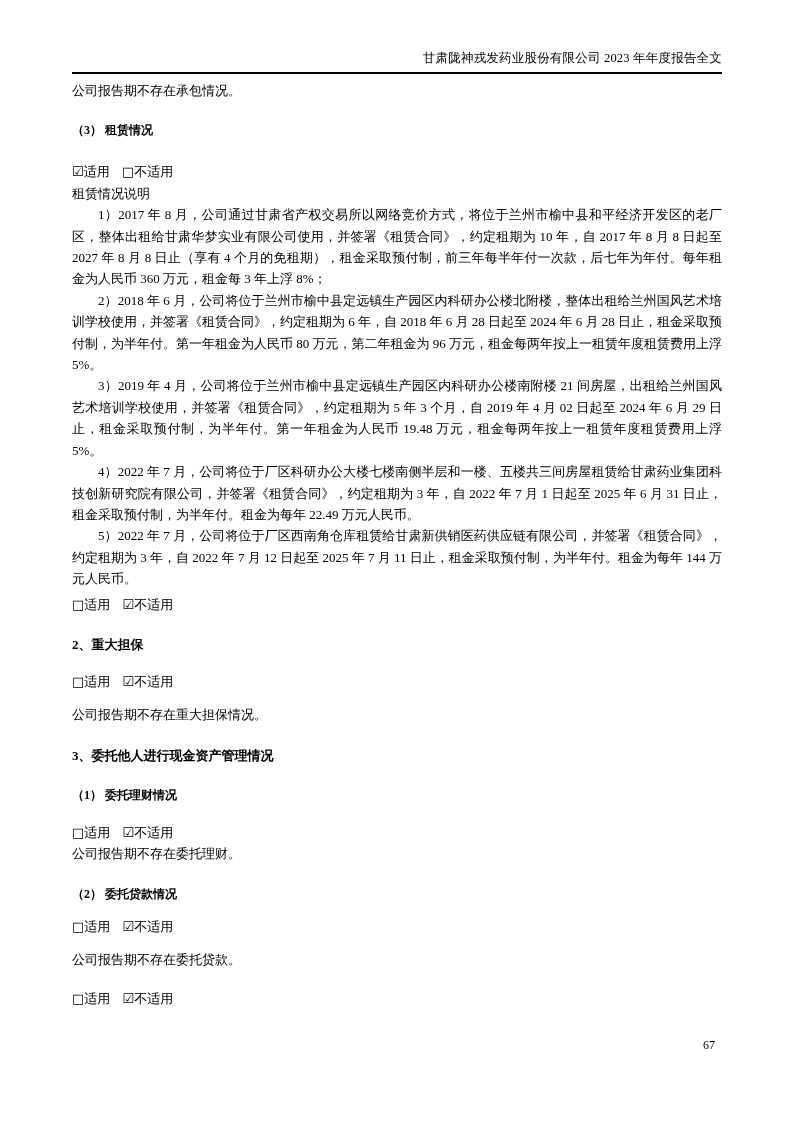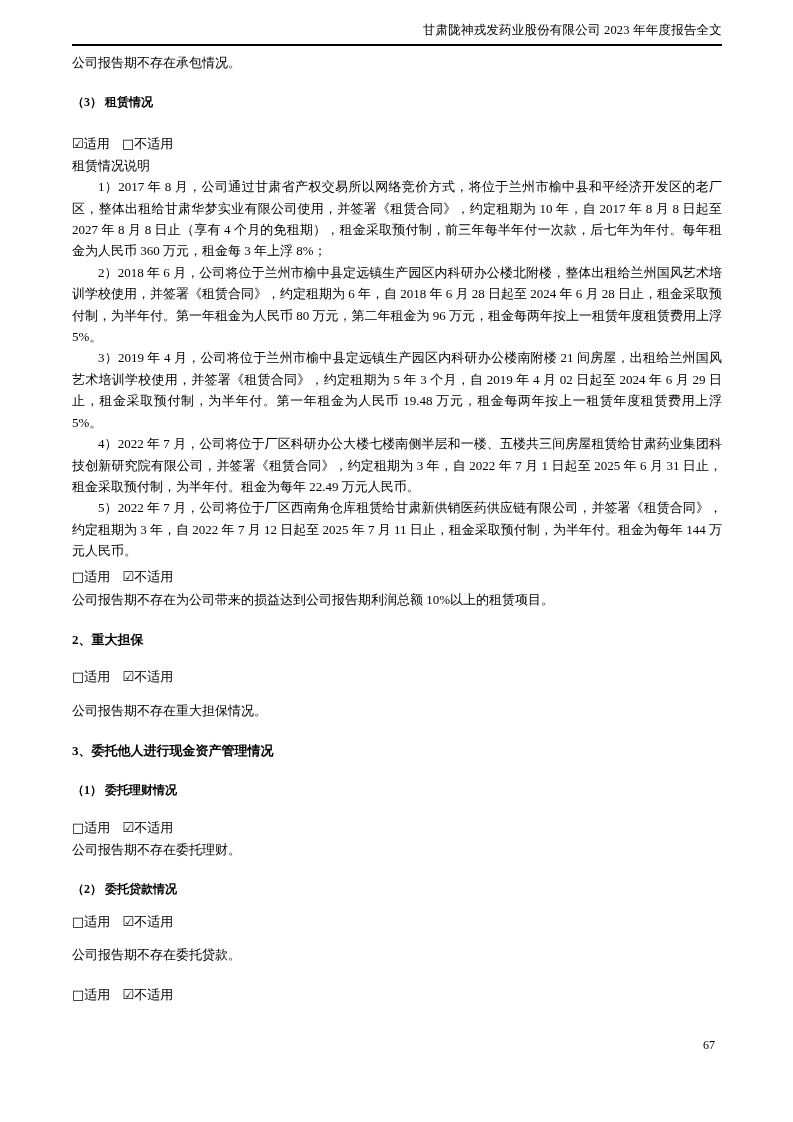--- a/index.html
+++ b/index.html
@@ -9,21 +9,21 @@
     width: 793px;
     height: 1122px;
     background: #ffffff;
     color: #000000;
     font-family: "Liberation Serif", "DejaVu Serif", serif;
     font-size: 13px;
     padding: 0 71px 0 72px;
     overflow: hidden;
   }
   .header {
-    padding-top: 22px;
+    padding-top: 50px;
     padding-bottom: 5px;
     border-bottom: 2.5px solid #000000;
     text-align: right;
     font-size: 12.5px;
     letter-spacing: 0.2px;
   }
   .line { line-height: 21.4px; }
   .intro { margin-top: 6px; }
   h2.sec {
     font-size: 13px;
@@ -96,21 +96,20 @@
   <p class="para">3）2019 年 4 月，公司将位于兰州市榆中县定远镇生产园区内科研办公楼南附楼 21 间房屋，出租给兰州国风艺术培训学校使用，并签署《租赁合同》，约定租期为 5 年 3 个月，自 2019 年 4 月 02 日起至 2024 年 6 月 29 日止，租金采取预付制，为半年付。第一年租金为人民币 19.48 万元，租金每两年按上一租赁年度租赁费用上浮 5%。</p>
   <p class="para">4）2022 年 7 月，公司将位于厂区科研办公大楼七楼南侧半层和一楼、五楼共三间房屋租赁给甘肃药业集团科技创新研究院有限公司，并签署《租赁合同》，约定租期为 3 年，自 2022 年 7 月 1 日起至 2025 年 6 月 31 日止，租金采取预付制，为半年付。租金为每年 22.49 万元人民币。</p>
   <p class="para">5）2022 年 7 月，公司将位于厂区西南角仓库租赁给甘肃新供销医药供应链有限公司，并签署《租赁合同》，约定租期为 3 年，自 2022 年 7 月 12 日起至 2025 年 7 月 11 日止，租金采取预付制，为半年付。租金为每年 144 万元人民币。</p>
 
 
   <p class="line apply-tight">
     <span class="cb">□</span><span>适用</span>
     <span class="cb cb2">☑</span><span>不适用</span>
   </p>
 
-  <p class="line note-tight">公司报告期不存在为公司带来的损益达到公司报告期利润总额 10%以上的租赁项目。</p>
 
   <h2 class="sec sec-guarantee">2、重大担保</h2>
 
   <p class="line apply-g">
     <span class="cb">□</span><span>适用</span>
     <span class="cb cb2">☑</span><span>不适用</span>
   </p>
 
   <p class="line note">公司报告期不存在重大担保情况。</p>
 

